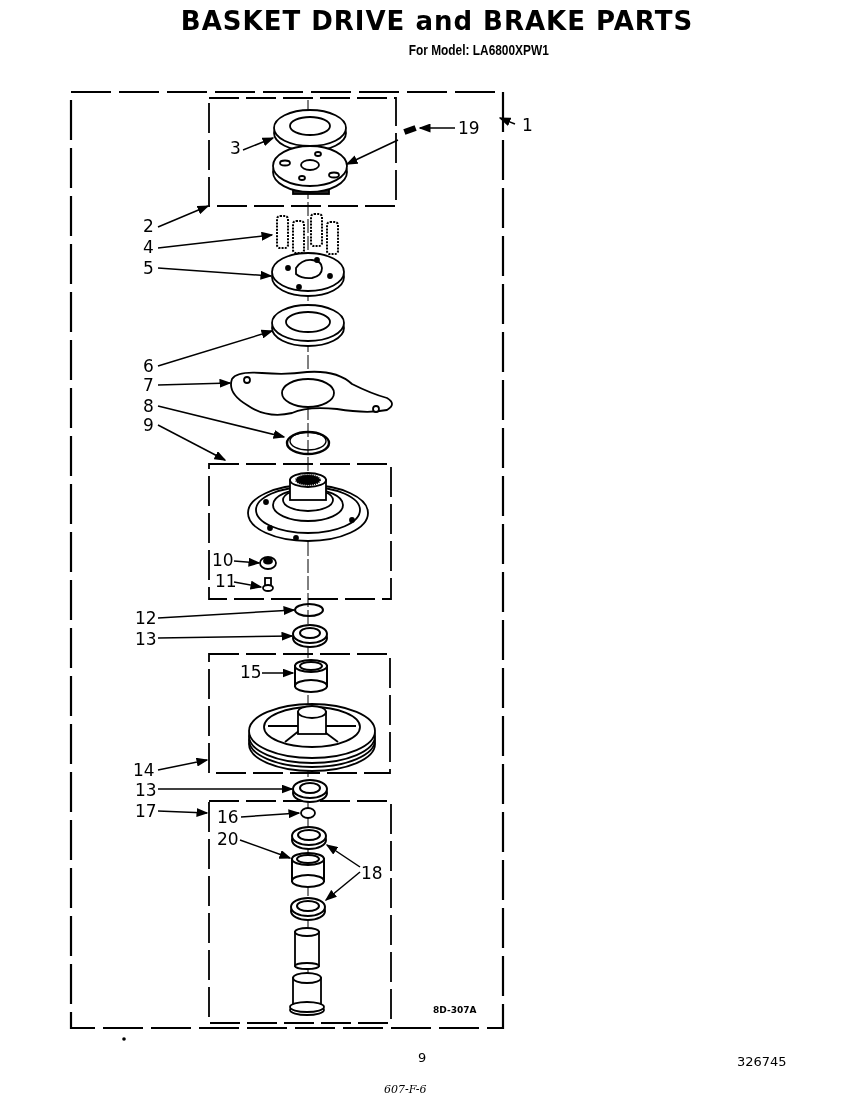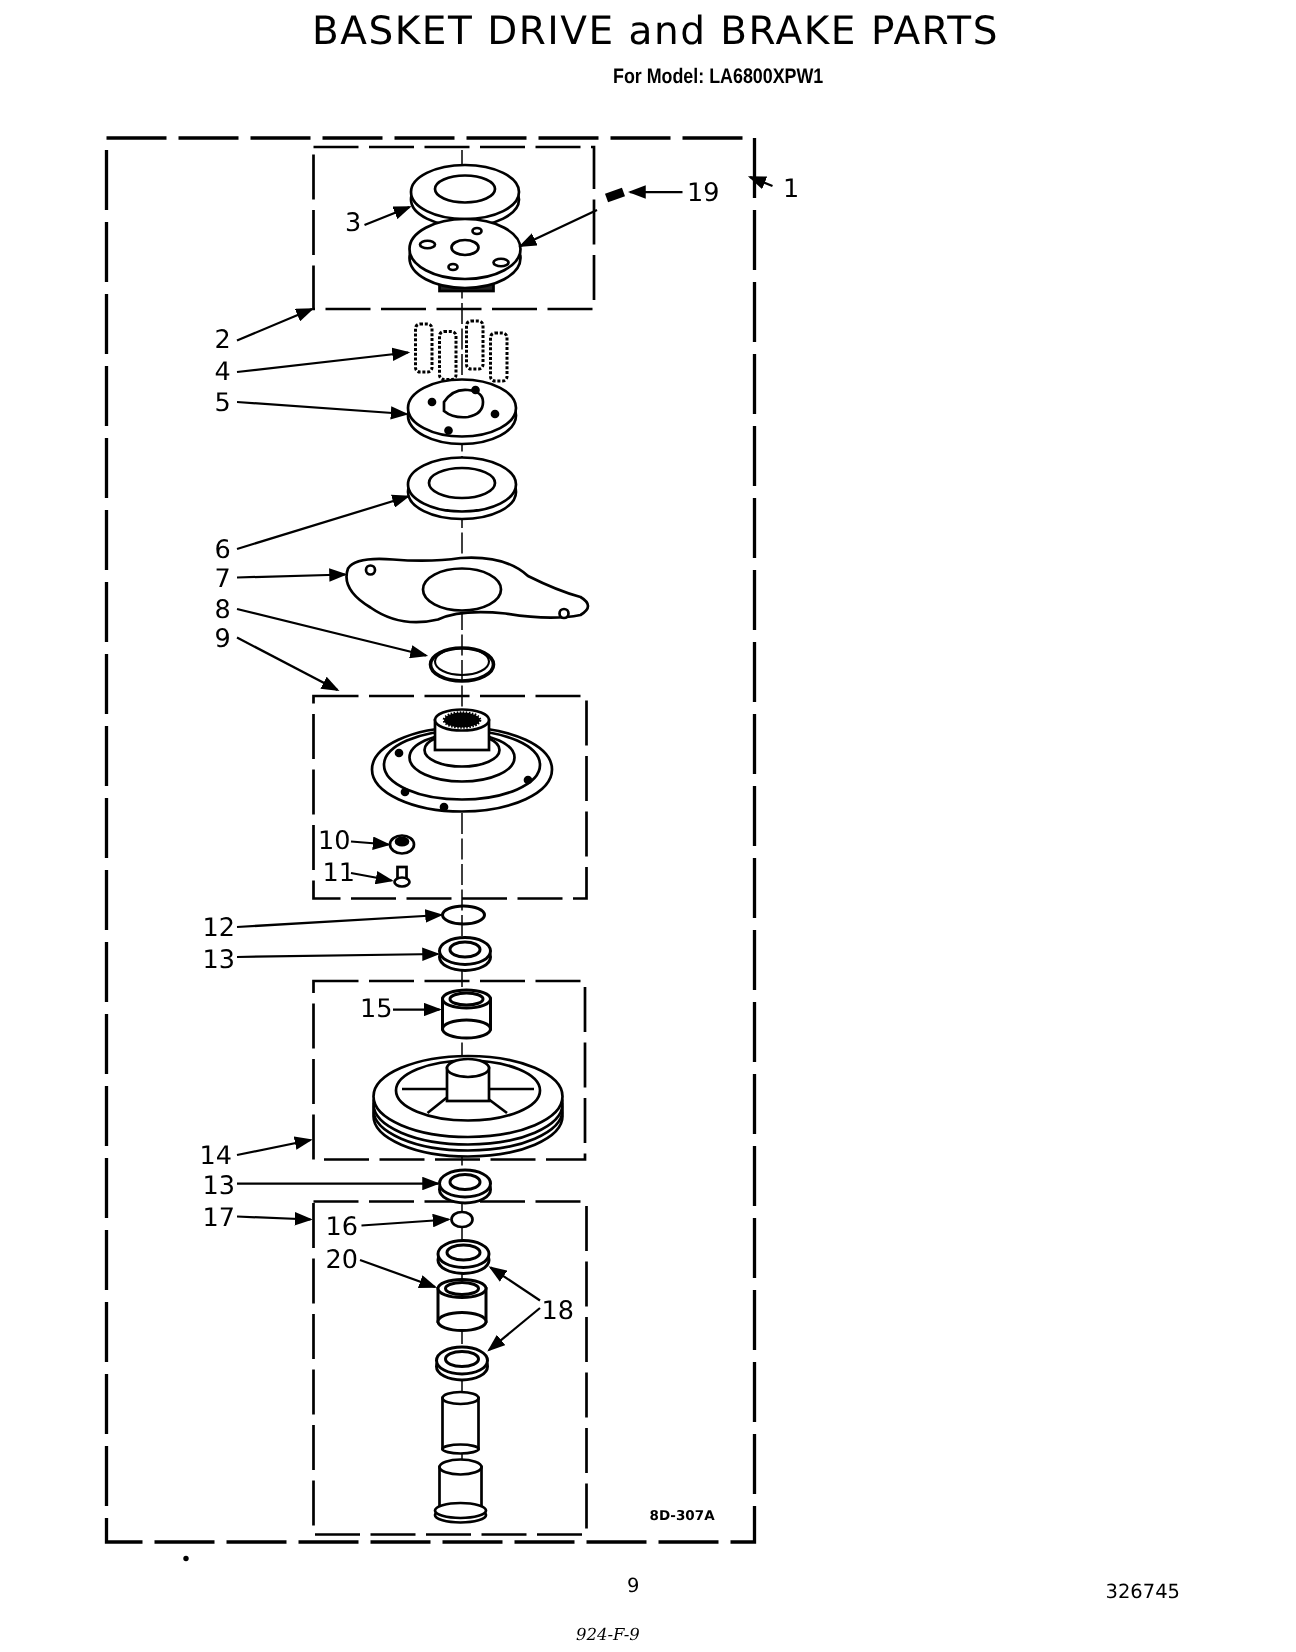--- a/index.html
+++ b/index.html
@@ -1,17 +1,17 @@
 <!DOCTYPE html>
 <html><head>
 <meta charset="utf-8">
 <style>
   html, body { margin: 0; padding: 0; background: #ffffff; }
   body { width: 864px; height: 1101px; position: relative; overflow: hidden; font-family: "DejaVu Sans", sans-serif; color: #000; }
-  .title { position: absolute; left: 0; width: 864px; top: 6px; text-align: center; font-family: "DejaVu Sans", sans-serif; font-weight: normal; font-size: 26px; letter-spacing: 1px; padding-left: 10px; box-sizing: border-box; }
+  .title { position: absolute; left: 0; width: 864px; top: 6px; text-align: center; font-family: "DejaVu Sans", sans-serif; font-weight: bold; font-size: 26px; letter-spacing: 1px; padding-left: 10px; box-sizing: border-box; }
   .subtitle { position: absolute; left: 0; width: 864px; top: 42px; text-align: center; font-family: "Liberation Sans", sans-serif; font-weight: bold; font-size: 14px; padding-left: 110px; box-sizing: border-box; transform: scaleX(0.85); }
   svg.diagram { position: absolute; left: 0; top: 0; }
   .lbl { font-family: "DejaVu Sans", sans-serif; font-size: 17px; fill: #000; }
   .small { font-family: "DejaVu Sans", sans-serif; font-size: 9px; font-weight: bold; fill: #000; }
   .foot { position: absolute; font-family: "DejaVu Sans", sans-serif; font-size: 13px; }
   .hand { position: absolute; font-family: "DejaVu Serif", serif; font-style: italic; font-size: 11px; }
 </style>
 </head>
 <body>
 
@@ -237,13 +237,13 @@
     <text class="lbl" x="458" y="134">19</text>
     <text class="lbl" x="361" y="879">18</text>
   </g>
 
   <text class="small" x="433" y="1013">8D-307A</text>
   <circle cx="124" cy="1039" r="1.8" fill="#000"></circle>
 </svg>
 
 <div class="foot" style="left:418px; top:1050px;">9</div>
 <div class="foot" style="left:737px; top:1054px;">326745</div>
-<div class="hand" style="left:384px; top:1083px;">924-F-9</div>
+<div class="hand" style="left:384px; top:1083px;">607-F-6</div>
 
 </body></html>

